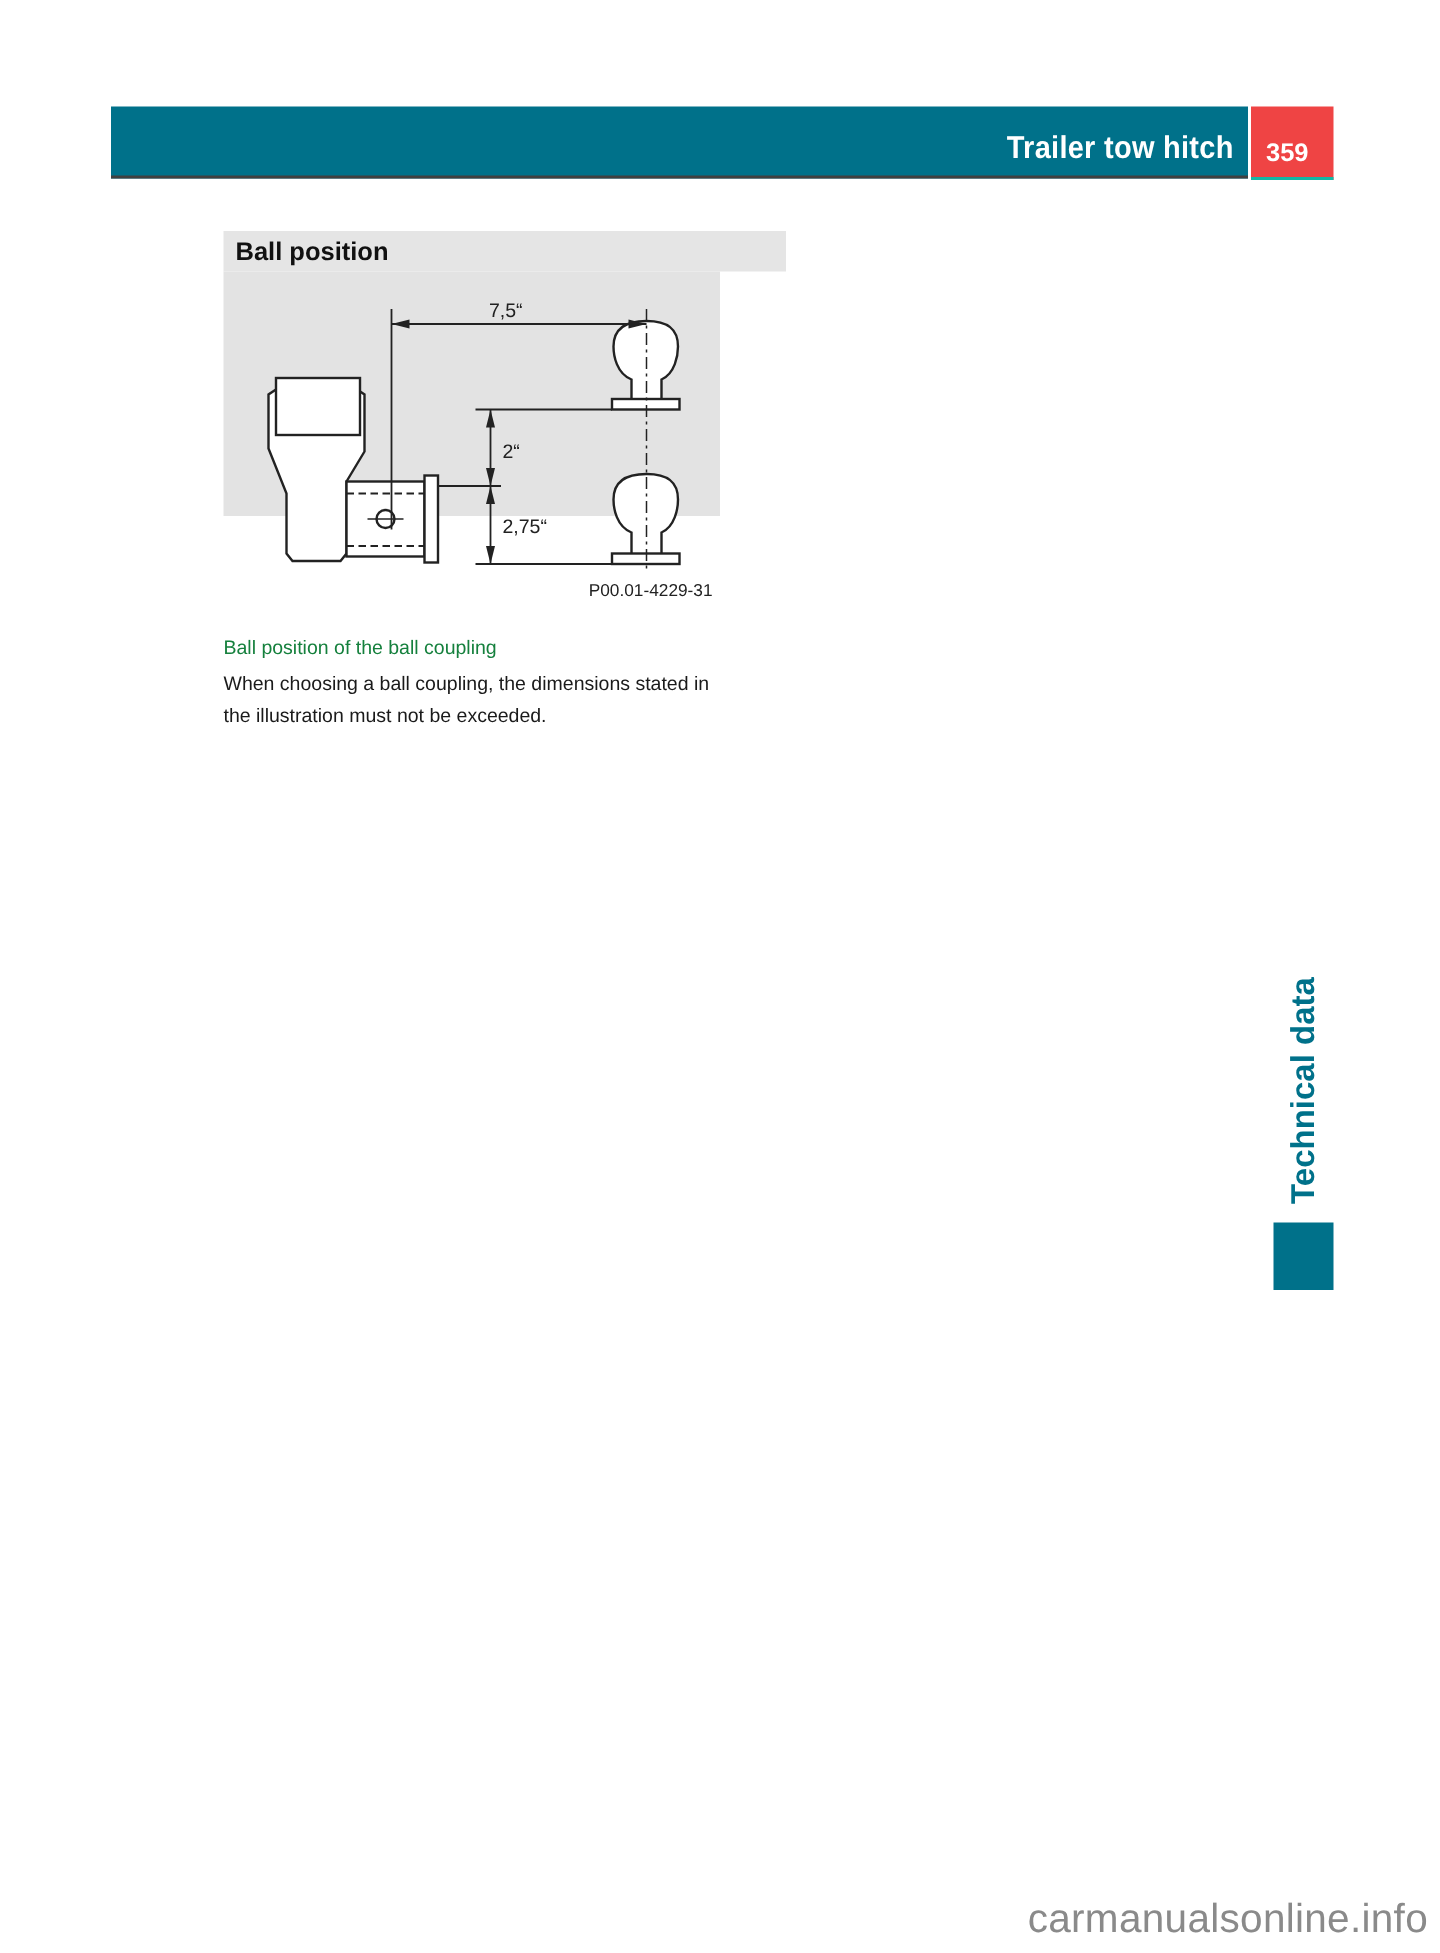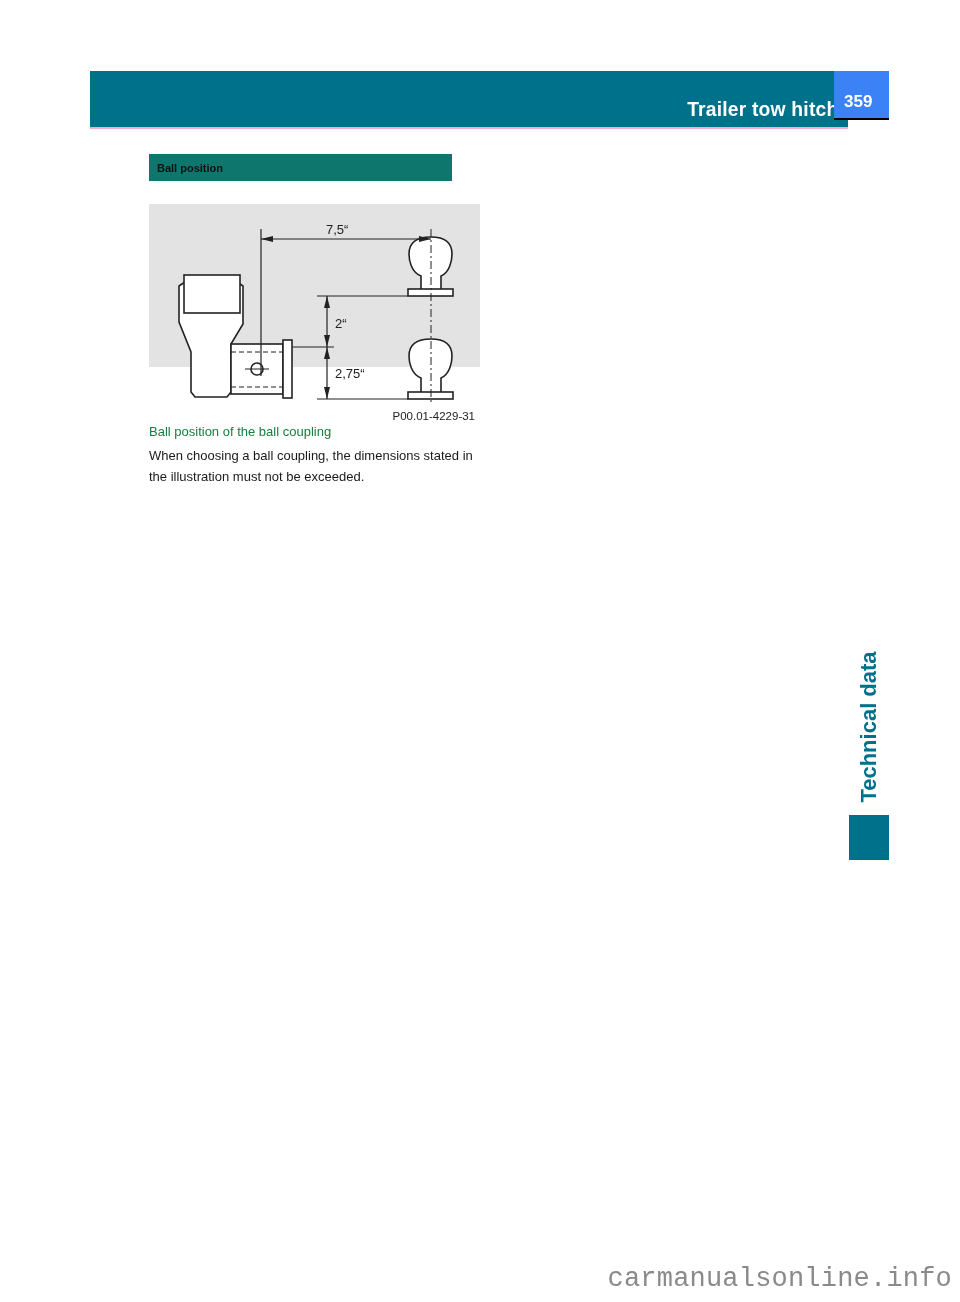--- a/index.html
+++ b/index.html
@@ -14,78 +14,77 @@
       overflow: hidden;
       font-family: "Liberation Sans", "DejaVu Sans", sans-serif;
       color: #1a1a1a;
     }
     
     .header-bar {
       position: absolute;
       left: 74px;
       top: 71px;
       width: 758px;
-      height: 58px;
+      height: 48px;
       background: #00718a;
-      border-bottom: 2px solid #f9a8d4;
+      border-bottom: 2px solid #404040;
       box-sizing: border-box;
-      margin-left: 16px;
     }
     .header-title {
       position: absolute;
       right: 10px;
       bottom: 6px;
       color: #ffffff;
       font-weight: bold;
       font-size: 21px;
       letter-spacing: 0.2px;
       font-family: "Liberation Sans", sans-serif;
       transform: scaleX(0.92);
       transform-origin: right bottom;
       white-space: nowrap;
     }
     .header-page {
       position: absolute;
       left: 834px;
       top: 71px;
       width: 55px;
       height: 49px;
-      background: #3b82f6;
-      border-bottom: 2px solid #000000;
+      background: #ef4444;
+      border-bottom: 2px solid #14b8a6;
       box-sizing: border-box;
     }
     .header-page span {
       position: absolute;
       left: 10px;
       bottom: 6px;
       color: #ffffff;
       font-weight: bold;
       font-size: 17px;
       font-family: "Liberation Sans", sans-serif;
     }
     
     .section-heading {
       position: absolute;
       left: 149px;
       top: 154px;
-      width: 303px;
+      width: 375px;
       height: 27px;
-      background: #0f766e;
+      background: #e5e5e5;
       box-sizing: border-box;
       padding-left: 8px;
       line-height: 28px;
       font-weight: bold;
-      font-size: 11px;
+      font-size: 17px;
       color: #111111;
     }
     
     .figure {
       position: absolute;
       left: 149px;
-      top: 204px;
+      top: 181px;
       width: 331px;
       height: 163px;
       background: #e3e3e3;
     }
     .figure svg {
       display: block;
     }
     .caption {
       position: absolute;
       left: 149px;
@@ -129,21 +128,21 @@
       width: 40px;
       height: 45px;
       background: #00718a;
     }
     .watermark {
       position: absolute;
       right: 8px;
       top: 1264px;
       font-size: 27px;
       color: #8a8a8a;
-      font-family: Liberation Mono, monospace;
+      font-family: Liberation Sans, sans-serif;
       letter-spacing: 0.2px;
     }
     .fig-label {
       font-family: "Liberation Sans", sans-serif;
       font-size: 13px;
       fill: #222222;
     }
   </style>
 </head>
 <body>

